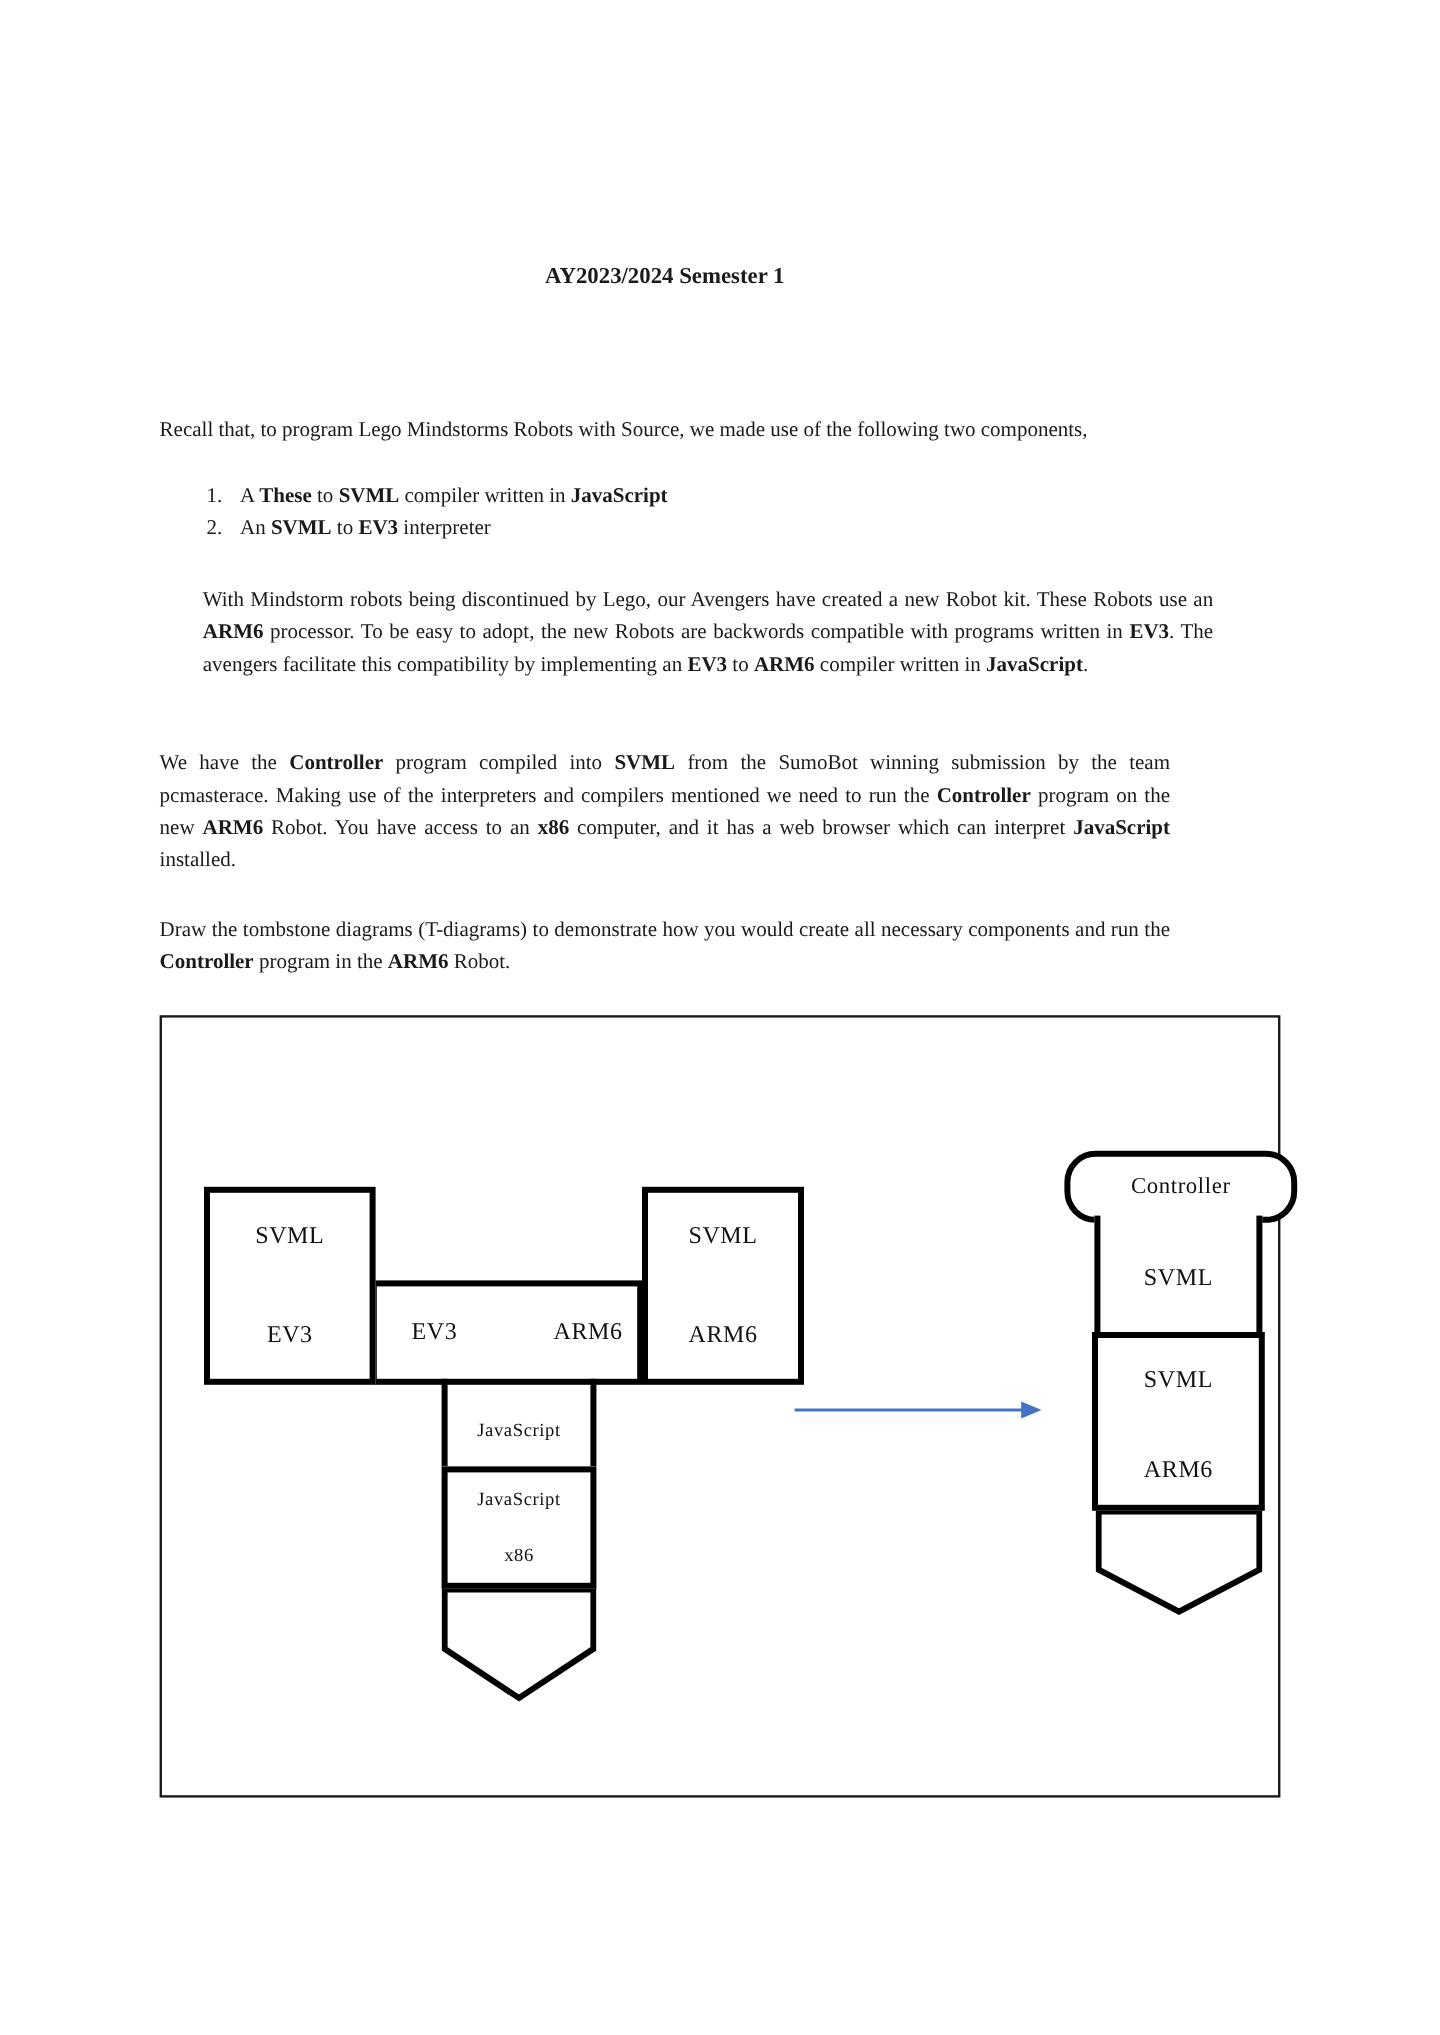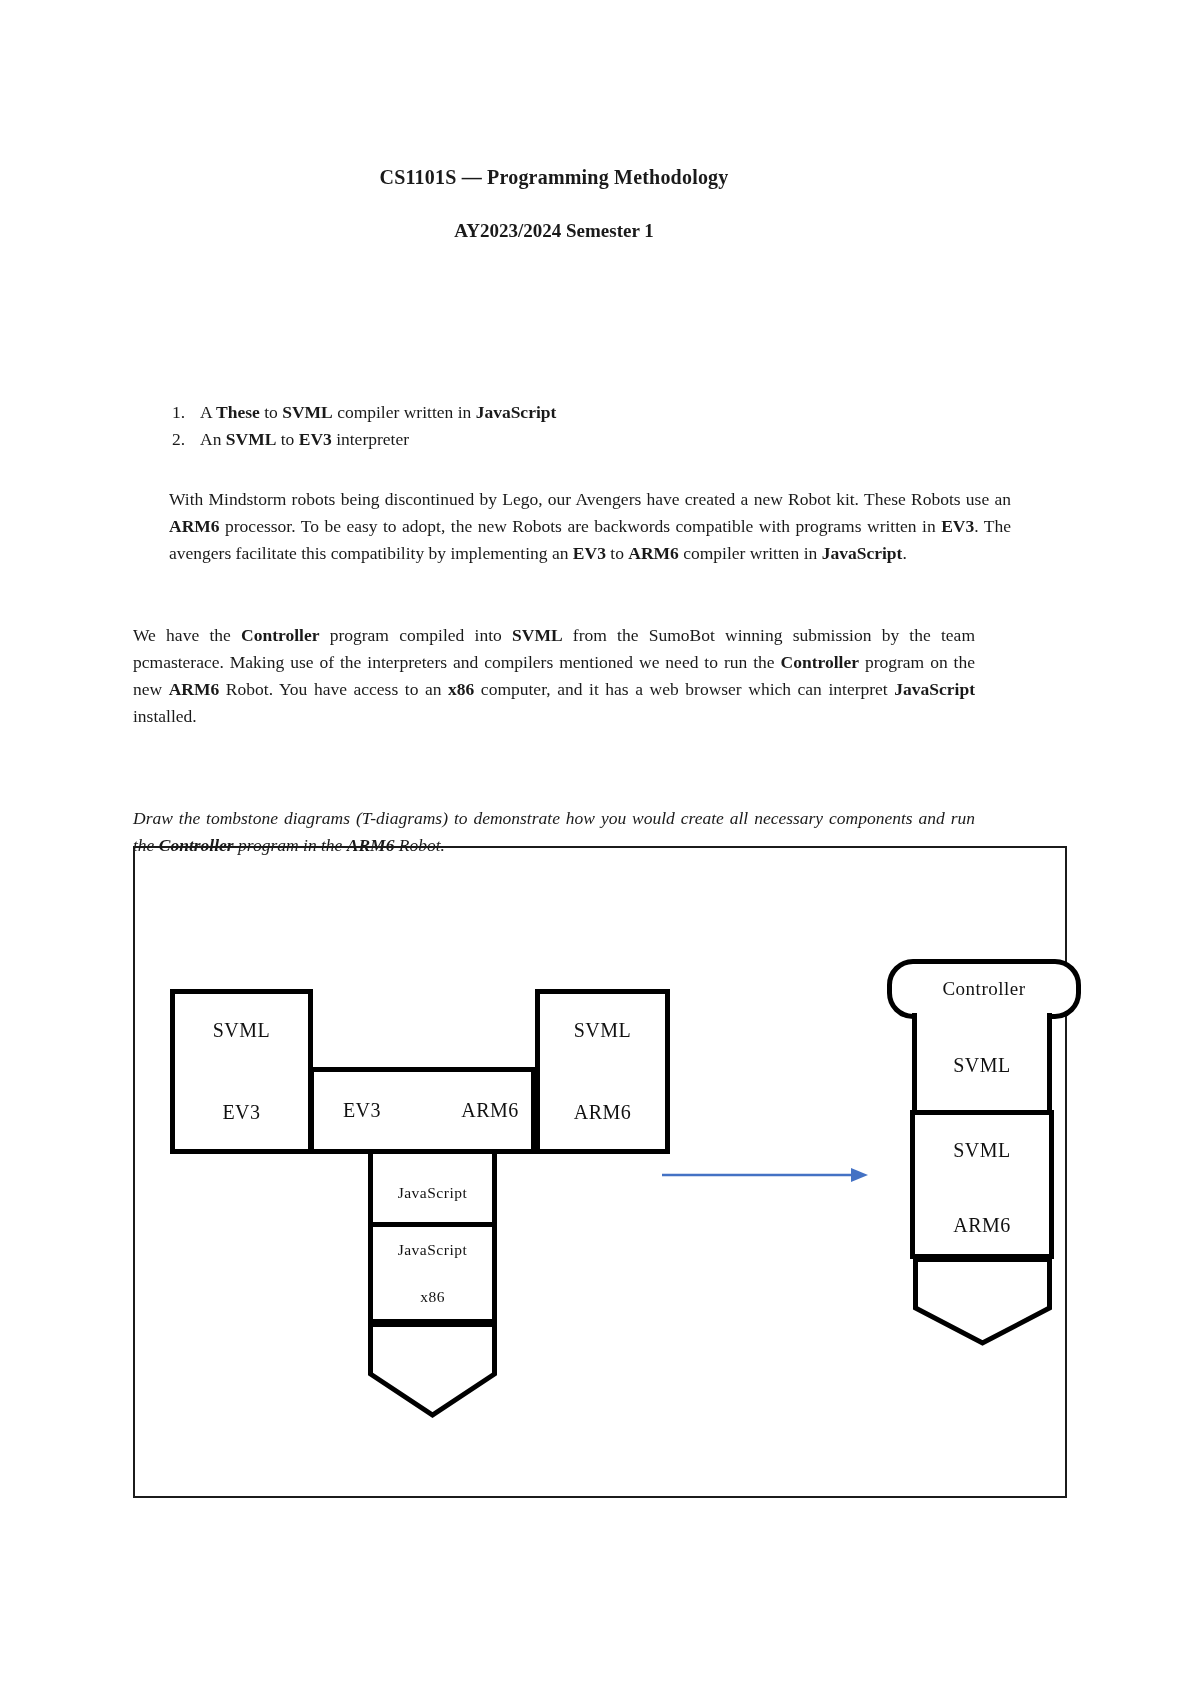--- a/index.html
+++ b/index.html
@@ -13,21 +13,21 @@
   .title  { top:166px; text-align:center; font-size:20px; font-weight:bold; letter-spacing:.2px; }
   .subtitle { top:220px; text-align:center; font-size:19px; font-weight:bold; }
   .marks { top:293px; font-size:24px; font-weight:bold; }
   .para { font-size:17.5px; line-height:27px; text-align:justify; }
   .p1 { top:344px; }
   .olist { top:399px; font-size:17.5px; line-height:27px; list-style:none; }
   .olist li { position:relative; padding-left:67px; }
   .olist .marker { position:absolute; left:39px; }
   .p2 { top:486px;margin-left:36px; }
   .p3 { top:622px; }
-  .p4 { top:805px;font-style:italic; }
+  .p4 { top:761px; }
   b { font-weight:bold; }
 
   
   .frame { left:133px; top:846px; width:934px; height:652px; border:2px solid #1b1b1b; }
   .dbox { position:absolute; border:5px solid #000; background:#fff; }
   .dlabel { position:absolute; left:0; width:100%; text-align:center;
             font-size:20px; line-height:26px; letter-spacing:.5px; color:#111; }
   .small { font-size:15.5px; line-height:20px; }
 
   .left-box  { left:35px;  top:141px; width:143px; height:165px; z-index:2; }
@@ -56,23 +56,23 @@
   .pent { display:block; }
   .pent polygon { fill:#ffffff; stroke:#000; stroke-width:5; stroke-linejoin:miter; }
   .arrow-line { stroke:var(--arrow-color,#4472C4); stroke-width:2.6; }
   .arrow-head { fill:var(--arrow-color,#4472C4); }
 </style>
 </head>
 <body>
 
 <div class="page">
 
-  <div class="abs col title">CS1101S — Programming Methodology</div>
   <div class="abs col subtitle">AY2023/2024 Semester 1</div>
 
+  <p class="abs col para p1"><span>Recall that, to program Lego Mindstorms Robots with Source, we made use of the following two components,</span></p>
 
   <ol class="abs col olist">
     <li>
       <span class="marker">1.</span>
       <span><span>A </span><b>These</b><span> to </span><b>SVML</b><span> compiler written in </span><b>JavaScript</b></span>
     </li>
     <li>
       <span class="marker">2.</span>
       <span><span>An </span><b>SVML</b><span> to </span><b>EV3</b><span> interpreter</span></span>
     </li>

